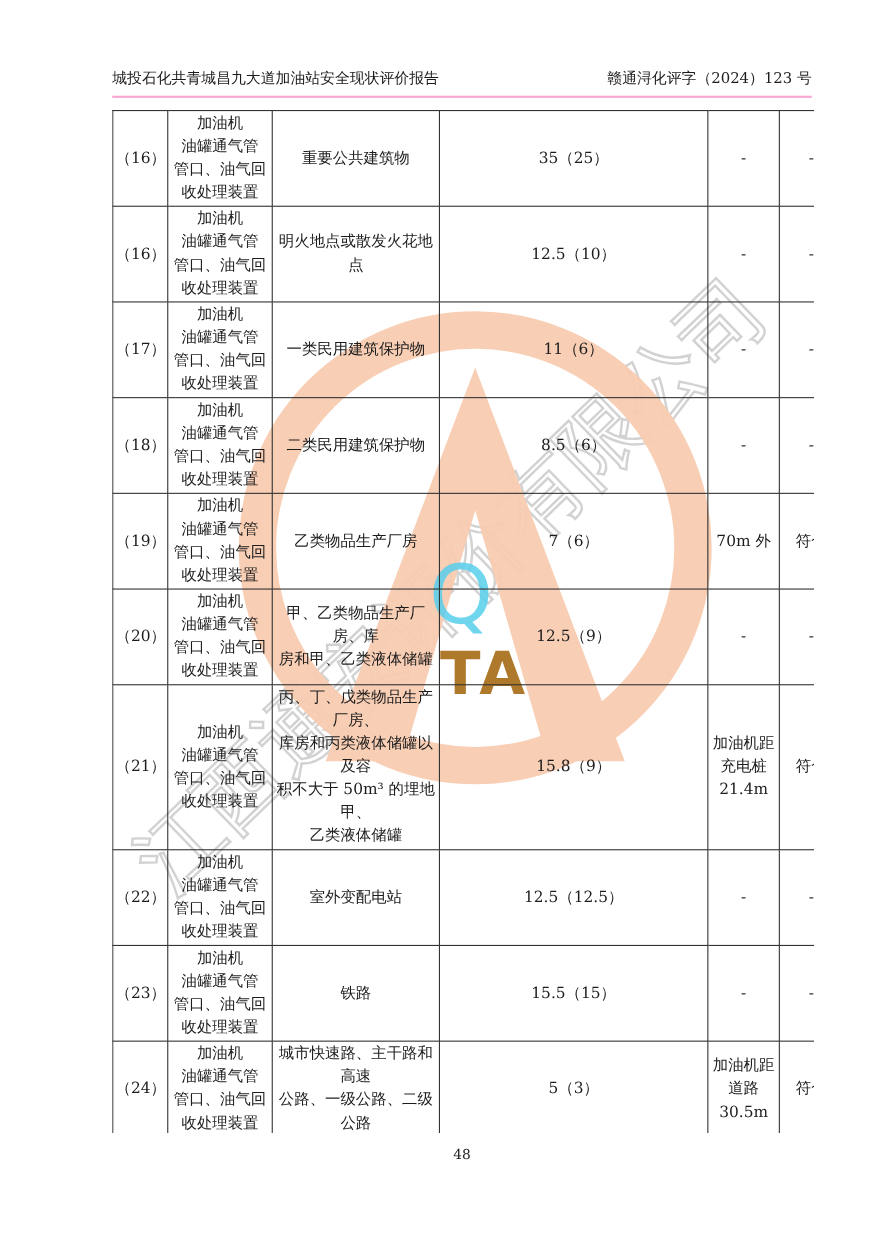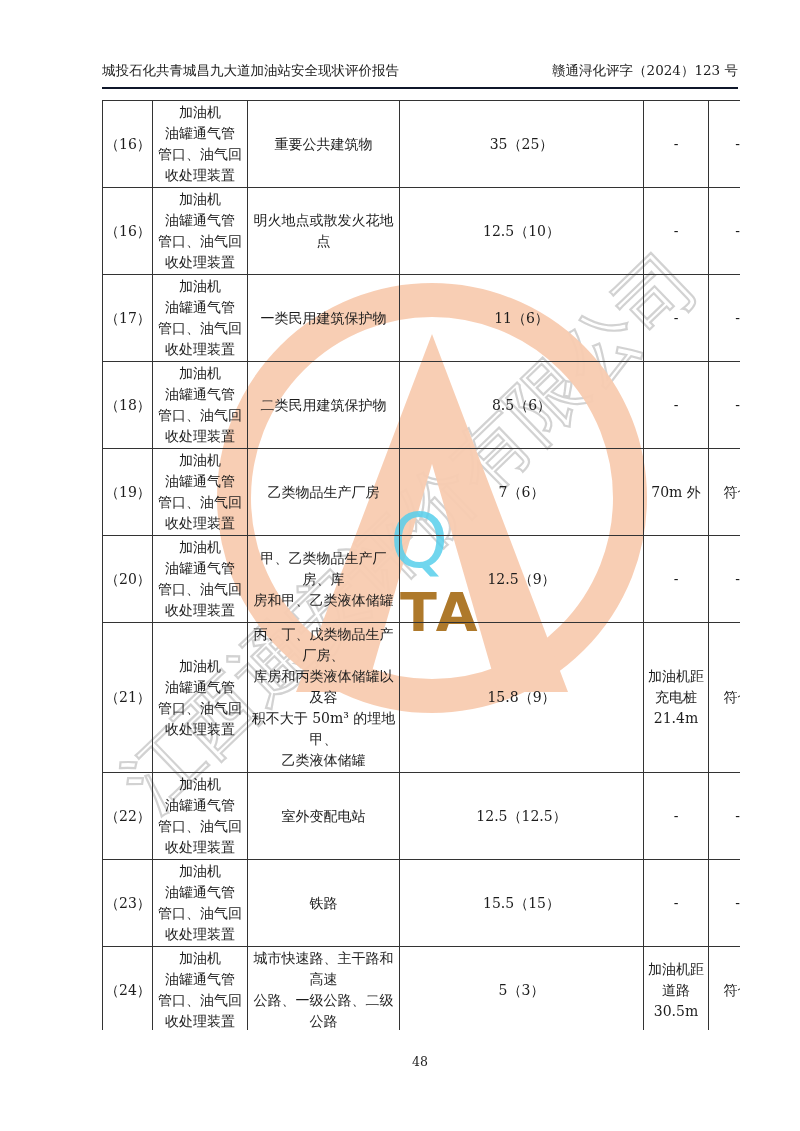--- a/index.html
+++ b/index.html
@@ -36,21 +36,21 @@
     position:absolute;left:200px;top:694px;
     font-size:94px;line-height:1;font-weight:700;letter-spacing:2px;
     opacity:.55;white-space:nowrap;
   }
   
   .header{
     position:absolute;left:102px;top:62px;width:636px;z-index:2;
     display:flex;justify-content:space-between;align-items:flex-end;
     font-size:13.5px;
     padding-bottom:7px;
-    border-bottom:2px solid #0f172a;
+    border-bottom:2px solid #f9a8d4;
   }
   
   .table-clip{
     position:absolute;left:102px;top:100px;width:638px;height:930px;
     overflow:hidden;z-index:2;
   }
   table.dist{
     border-collapse:collapse;table-layout:fixed;width:636px;
     font-size:14px;
   }
@@ -63,21 +63,21 @@
   }
   td.col-no{width:45px;}
   td.col-facility{width:90px;white-space:pre-line;}
   td.col-object{width:147px;white-space:pre-line;}
   td.col-required{width:239px;}
   td.col-actual{width:60px;white-space:pre-line;}
   td.col-conclusion{width:53px;}
   
   .footer{
     position:absolute;left:102px;top:1042px;width:636px;z-index:2;
-    text-align:center;font-size:12.5px;margin-top:12px;
+    text-align:center;font-size:12.5px;
   }
 </style>
 </head>
 <body>
 
 <div class="page">
 
   <div class="watermark">
     <div class="wm-diagonal" style="-webkit-text-stroke: 2.2px rgb(203, 203, 203);">江西通安评价有限公司</div>
 

